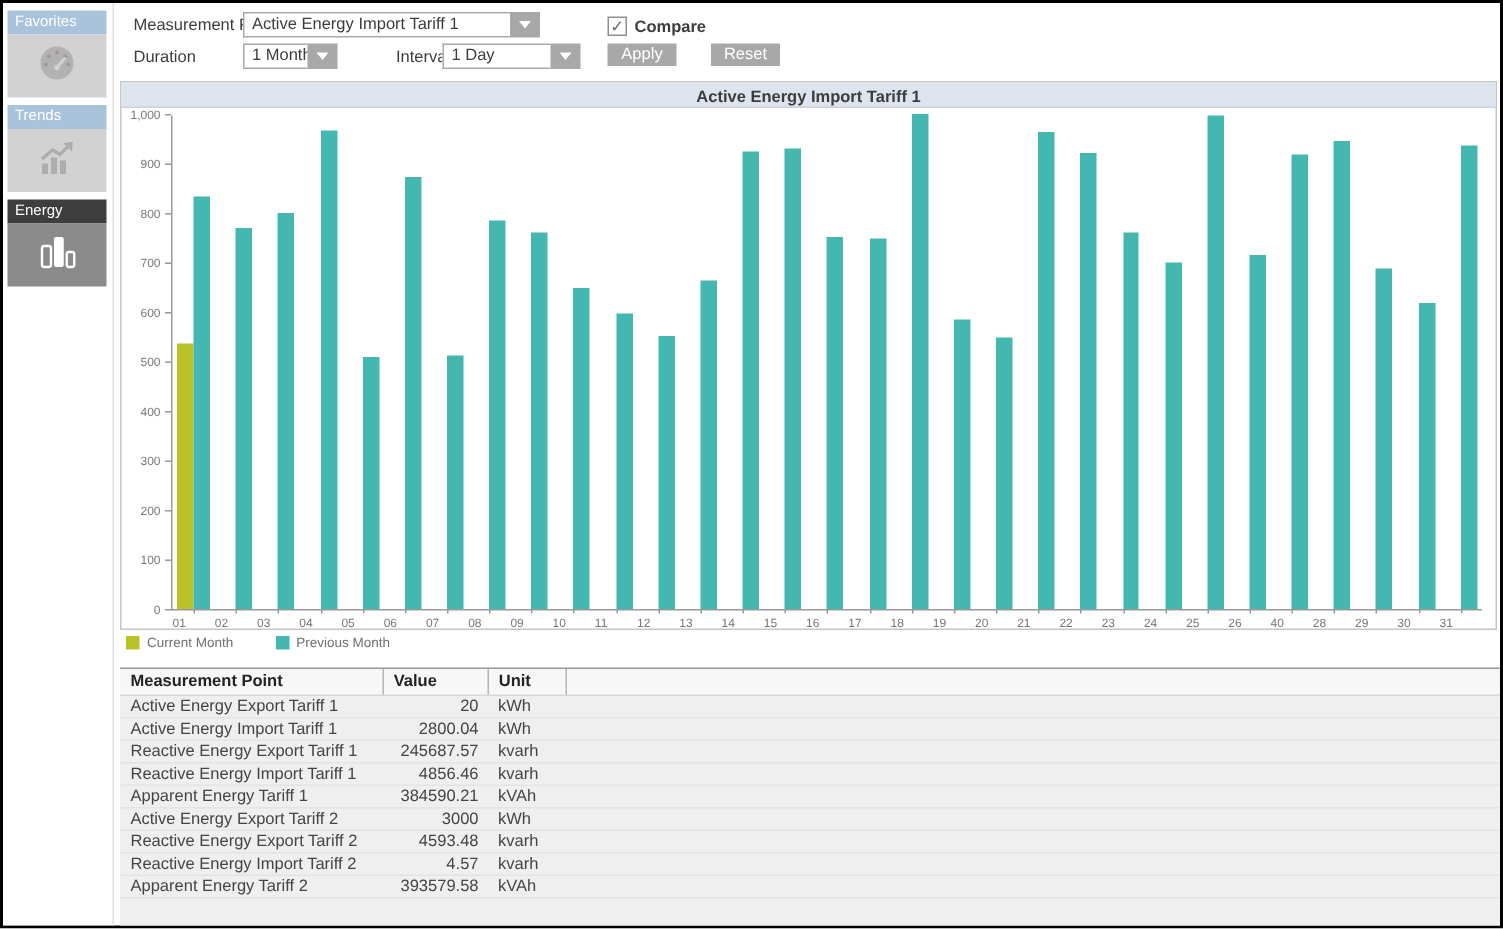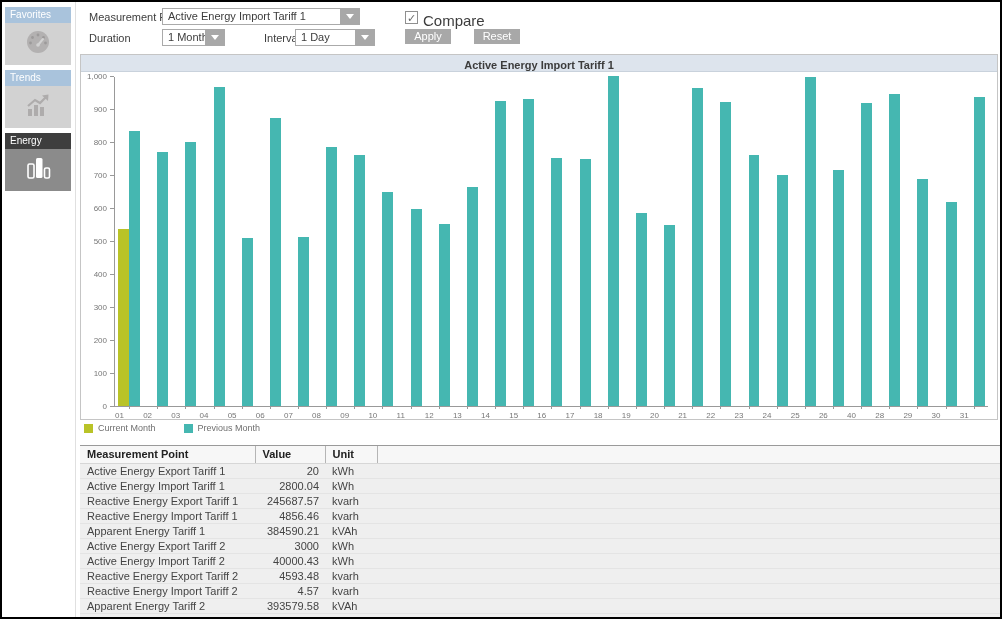--- a/index.html
+++ b/index.html
@@ -17,21 +17,21 @@
   .side-item.selected .side-panel { background:#8b8b8b; }
   
   #toolbar { position:absolute; left:78px; top:0; width:920px; height:50px; background:#fff; }
   .tb-label { position:absolute; font-size:11px; color:#3c3c3c; }
   .dropdown { position:absolute; height:17px; display:flex; }
   .dd-text { background:#fff; border:1px solid #aaa; border-right:none; font-size:11px; color:#3c3c3c; line-height:15px; padding-left:5px; overflow:hidden; white-space:nowrap; }
   .dd-arrow { width:20px; height:17px; background:#a8a8a8; display:flex; align-items:center; justify-content:center; }
   .dd-arrow:after { content:""; width:0; height:0; border-left:4px solid transparent; border-right:4px solid transparent; border-top:5px solid #fff; }
   .gray-btn { position:absolute; width:46px; height:15px; background:#a8a8a8; color:#fff; font-size:11px; border:none; text-align:center; line-height:15px; font-family:"Liberation Sans", sans-serif; }
   #compare-box { position:absolute; left:325px; top:9px; width:13px; height:13px; border:1px solid #8f8f8f; background:#fff; color:#6a6a6a; font-size:11px; line-height:12px; text-align:center; }
-  #compare-label { position:absolute; left:343px; top:10px; font-size:15px; color:#3c3c3c; }
+  #compare-label { position:absolute; left:343px; top:10px; font-size:11px; color:#3c3c3c;font-weight:bold; }
   
   #chart-panel { position:absolute; left:78px; top:52px; width:918px; height:366px; background:#fff; border:1px solid #c5c5c5; }
   #chart-title-bar { height:17px; background:#dde4ed; border-bottom:1px solid #c9d2dc; text-align:center; }
   #chart-title { font-size:11px; font-weight:bold; color:#3c3c3c; line-height:16px; }
   #plot-wrap { position:absolute; left:0; top:18px; right:0; bottom:0; }
   #yaxis { position:absolute; left:0; top:4px; width:33px; height:330px; }
   .ytick { position:absolute; right:7px; font-size:8px; color:#777; transform:translateY(4px); }
   .ytick-mark { position:absolute; right:0; width:4px; height:1px; background:#999; }
   #plot { position:absolute; left:33px; top:4px; right:9px; height:330px; border-left:1px solid #999; border-bottom:1px solid #999; display:flex; }
   .bar-group { position:relative; flex:1 1 0; }
@@ -113,21 +113,21 @@
       <div class="dd-text" style="width:178px">Active Energy Import Tariff 1</div>
       <div class="dd-arrow"></div>
     </div>
     <span class="tb-label" style="left:9px; top:30px">Duration</span>
     <div class="dropdown" style="left:82px; top:27px">
       <div class="dd-text" style="width:43px">1 Month</div>
       <div class="dd-arrow"></div>
     </div>
     <span class="tb-label" style="left:184px; top:30px">Interval:</span>
     <div class="dropdown" style="left:215px; top:27px">
-      <div class="dd-text" style="width:60px">1 Day</div>
+      <div class="dd-text" style="width:72px">1 Day</div>
       <div class="dd-arrow"></div>
     </div>
     <div id="compare-box">✓</div>
     <span id="compare-label">Compare</span>
     <button class="gray-btn" style="left:325px; top:27px">Apply</button>
     <button class="gray-btn" style="left:394px; top:27px">Reset</button>
   </div>
 
   <div id="chart-panel">
     <div id="chart-title-bar">
@@ -371,26 +371,20 @@
             <td class="col-unit">kVAh</td>
             <td></td>
           </tr>
           <tr>
             <td class="col-mp">Active Energy Export Tariff 2</td>
             <td class="col-val val">3000</td>
             <td class="col-unit">kWh</td>
             <td></td>
           </tr>
           <tr>
-            <td class="col-mp">Active Energy Import Tariff 2</td>
-            <td class="col-val val">40000.43</td>
-            <td class="col-unit">kWh</td>
-            <td></td>
-          </tr>
-          <tr>
             <td class="col-mp">Reactive Energy Export Tariff 2</td>
             <td class="col-val val">4593.48</td>
             <td class="col-unit">kvarh</td>
             <td></td>
           </tr>
           <tr>
             <td class="col-mp">Reactive Energy Import Tariff 2</td>
             <td class="col-val val">4.57</td>
             <td class="col-unit">kvarh</td>
             <td></td>

